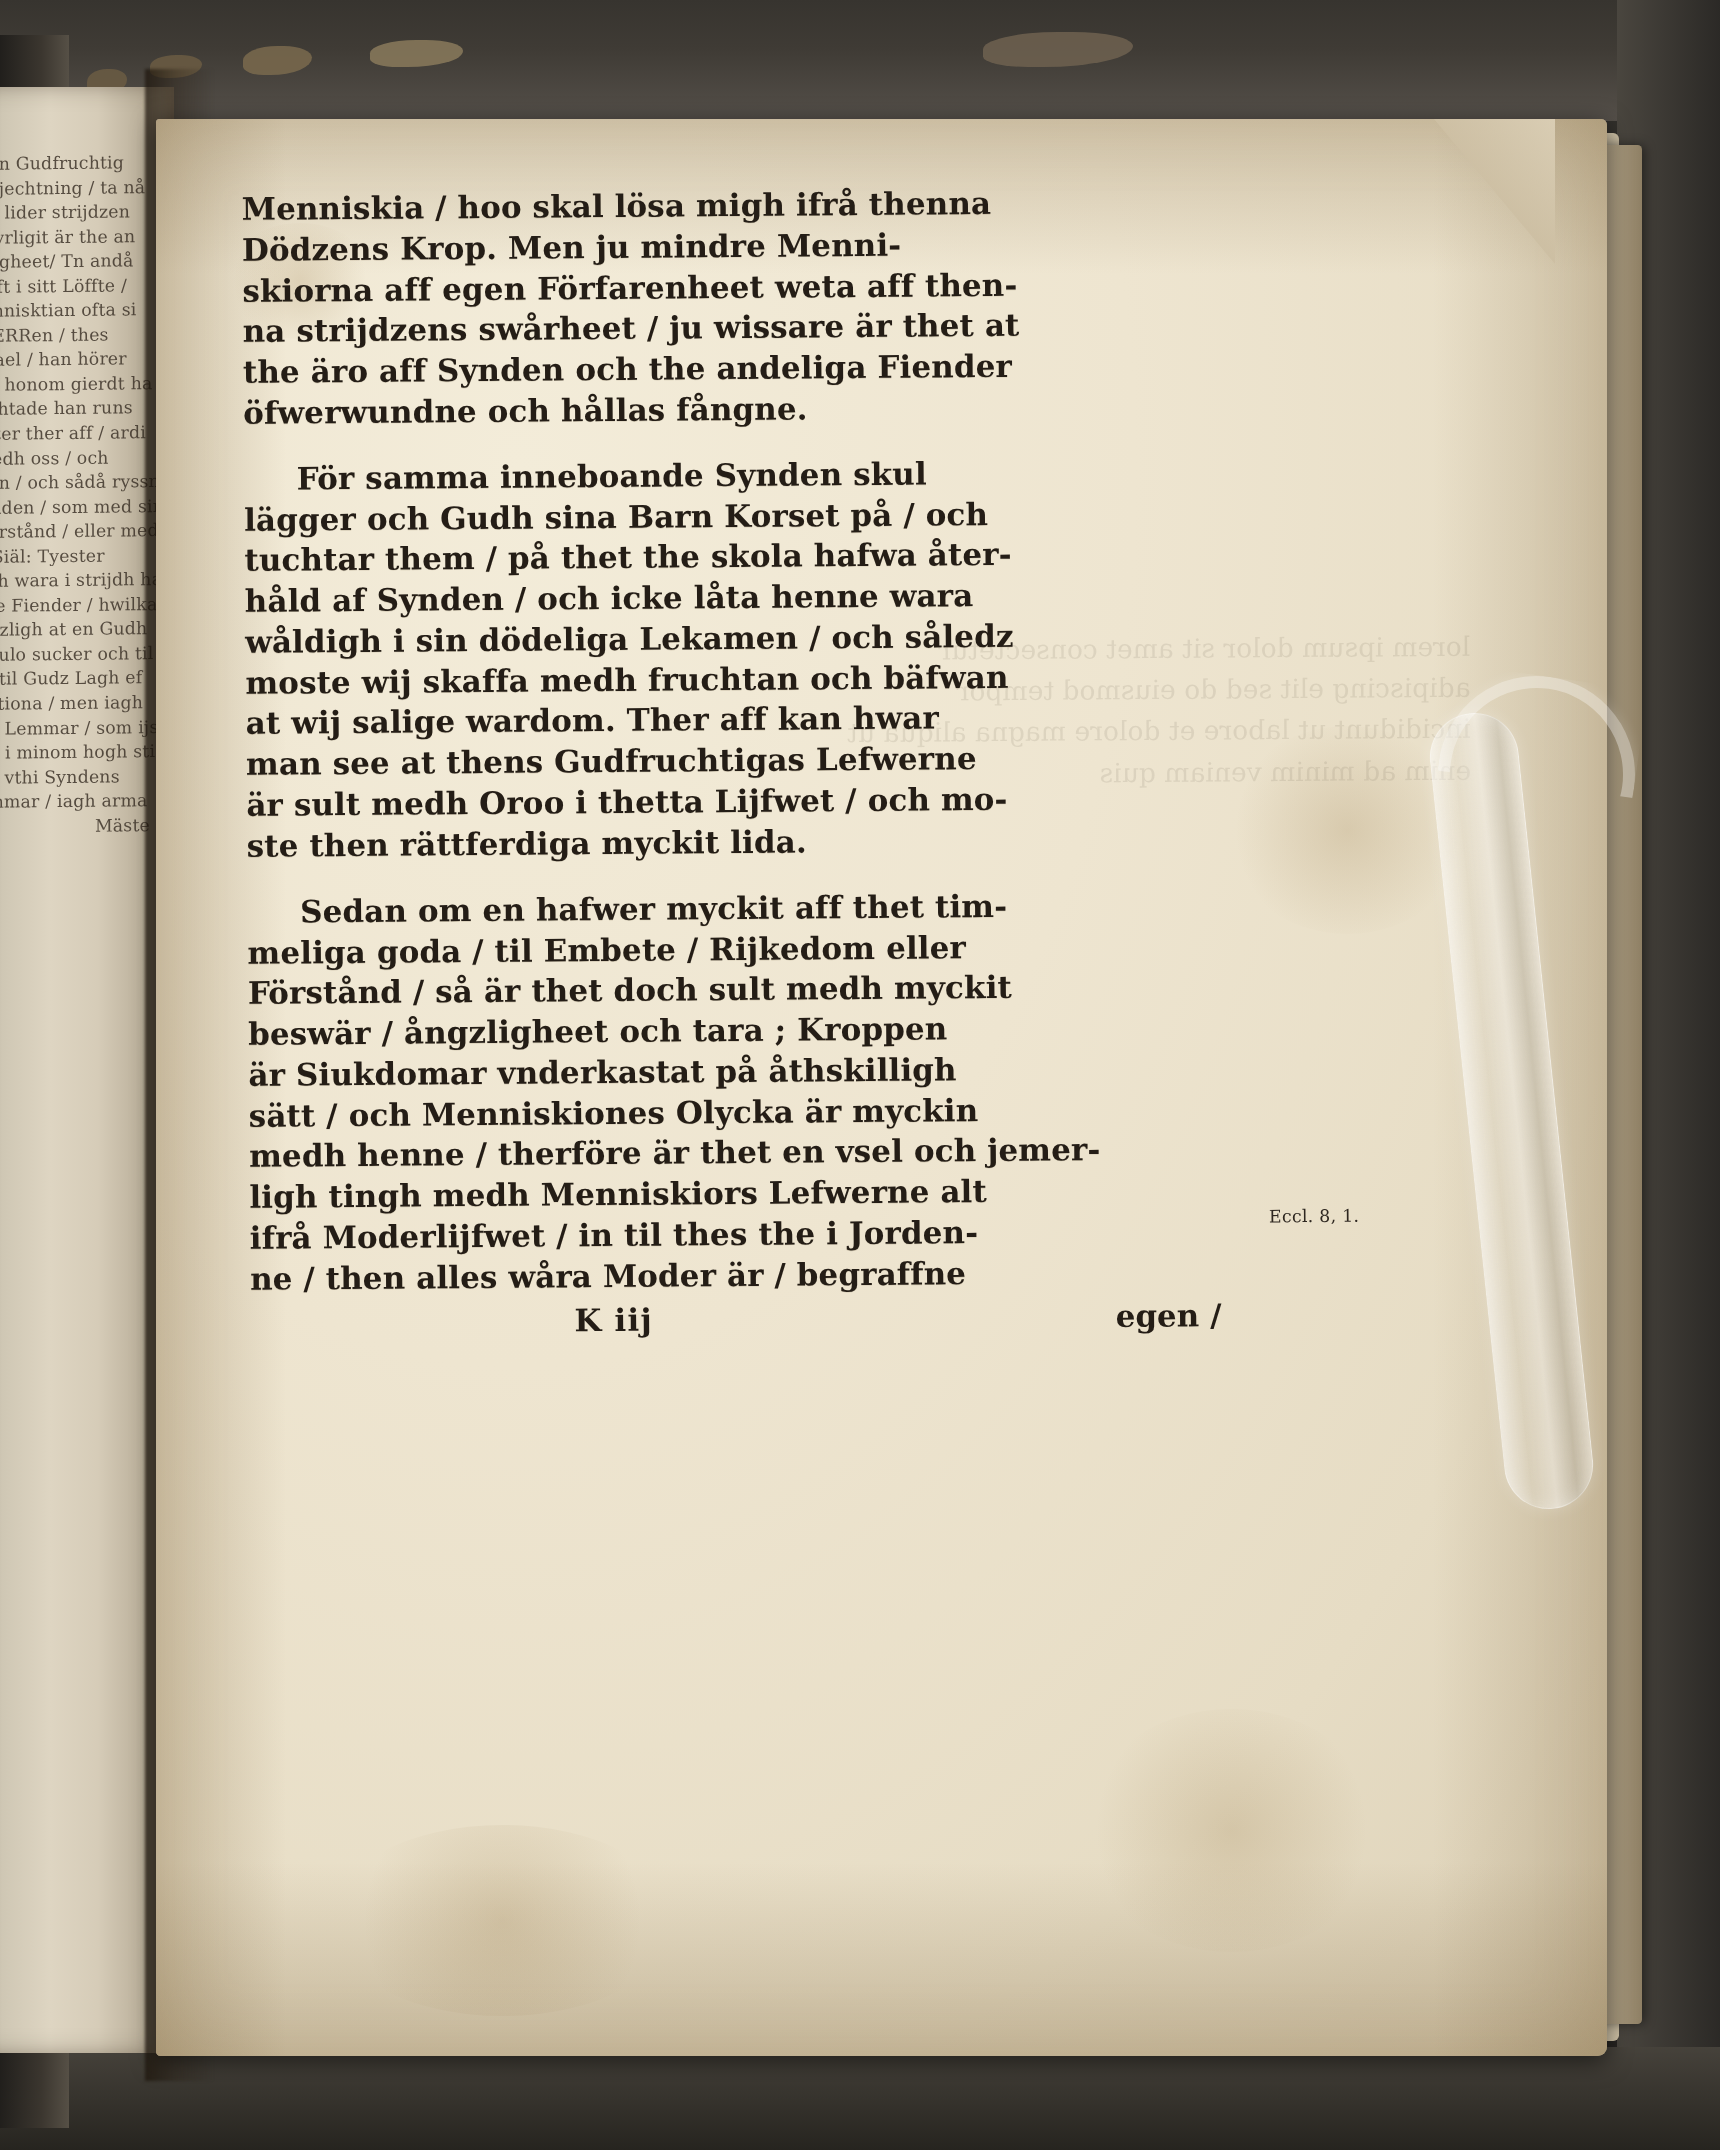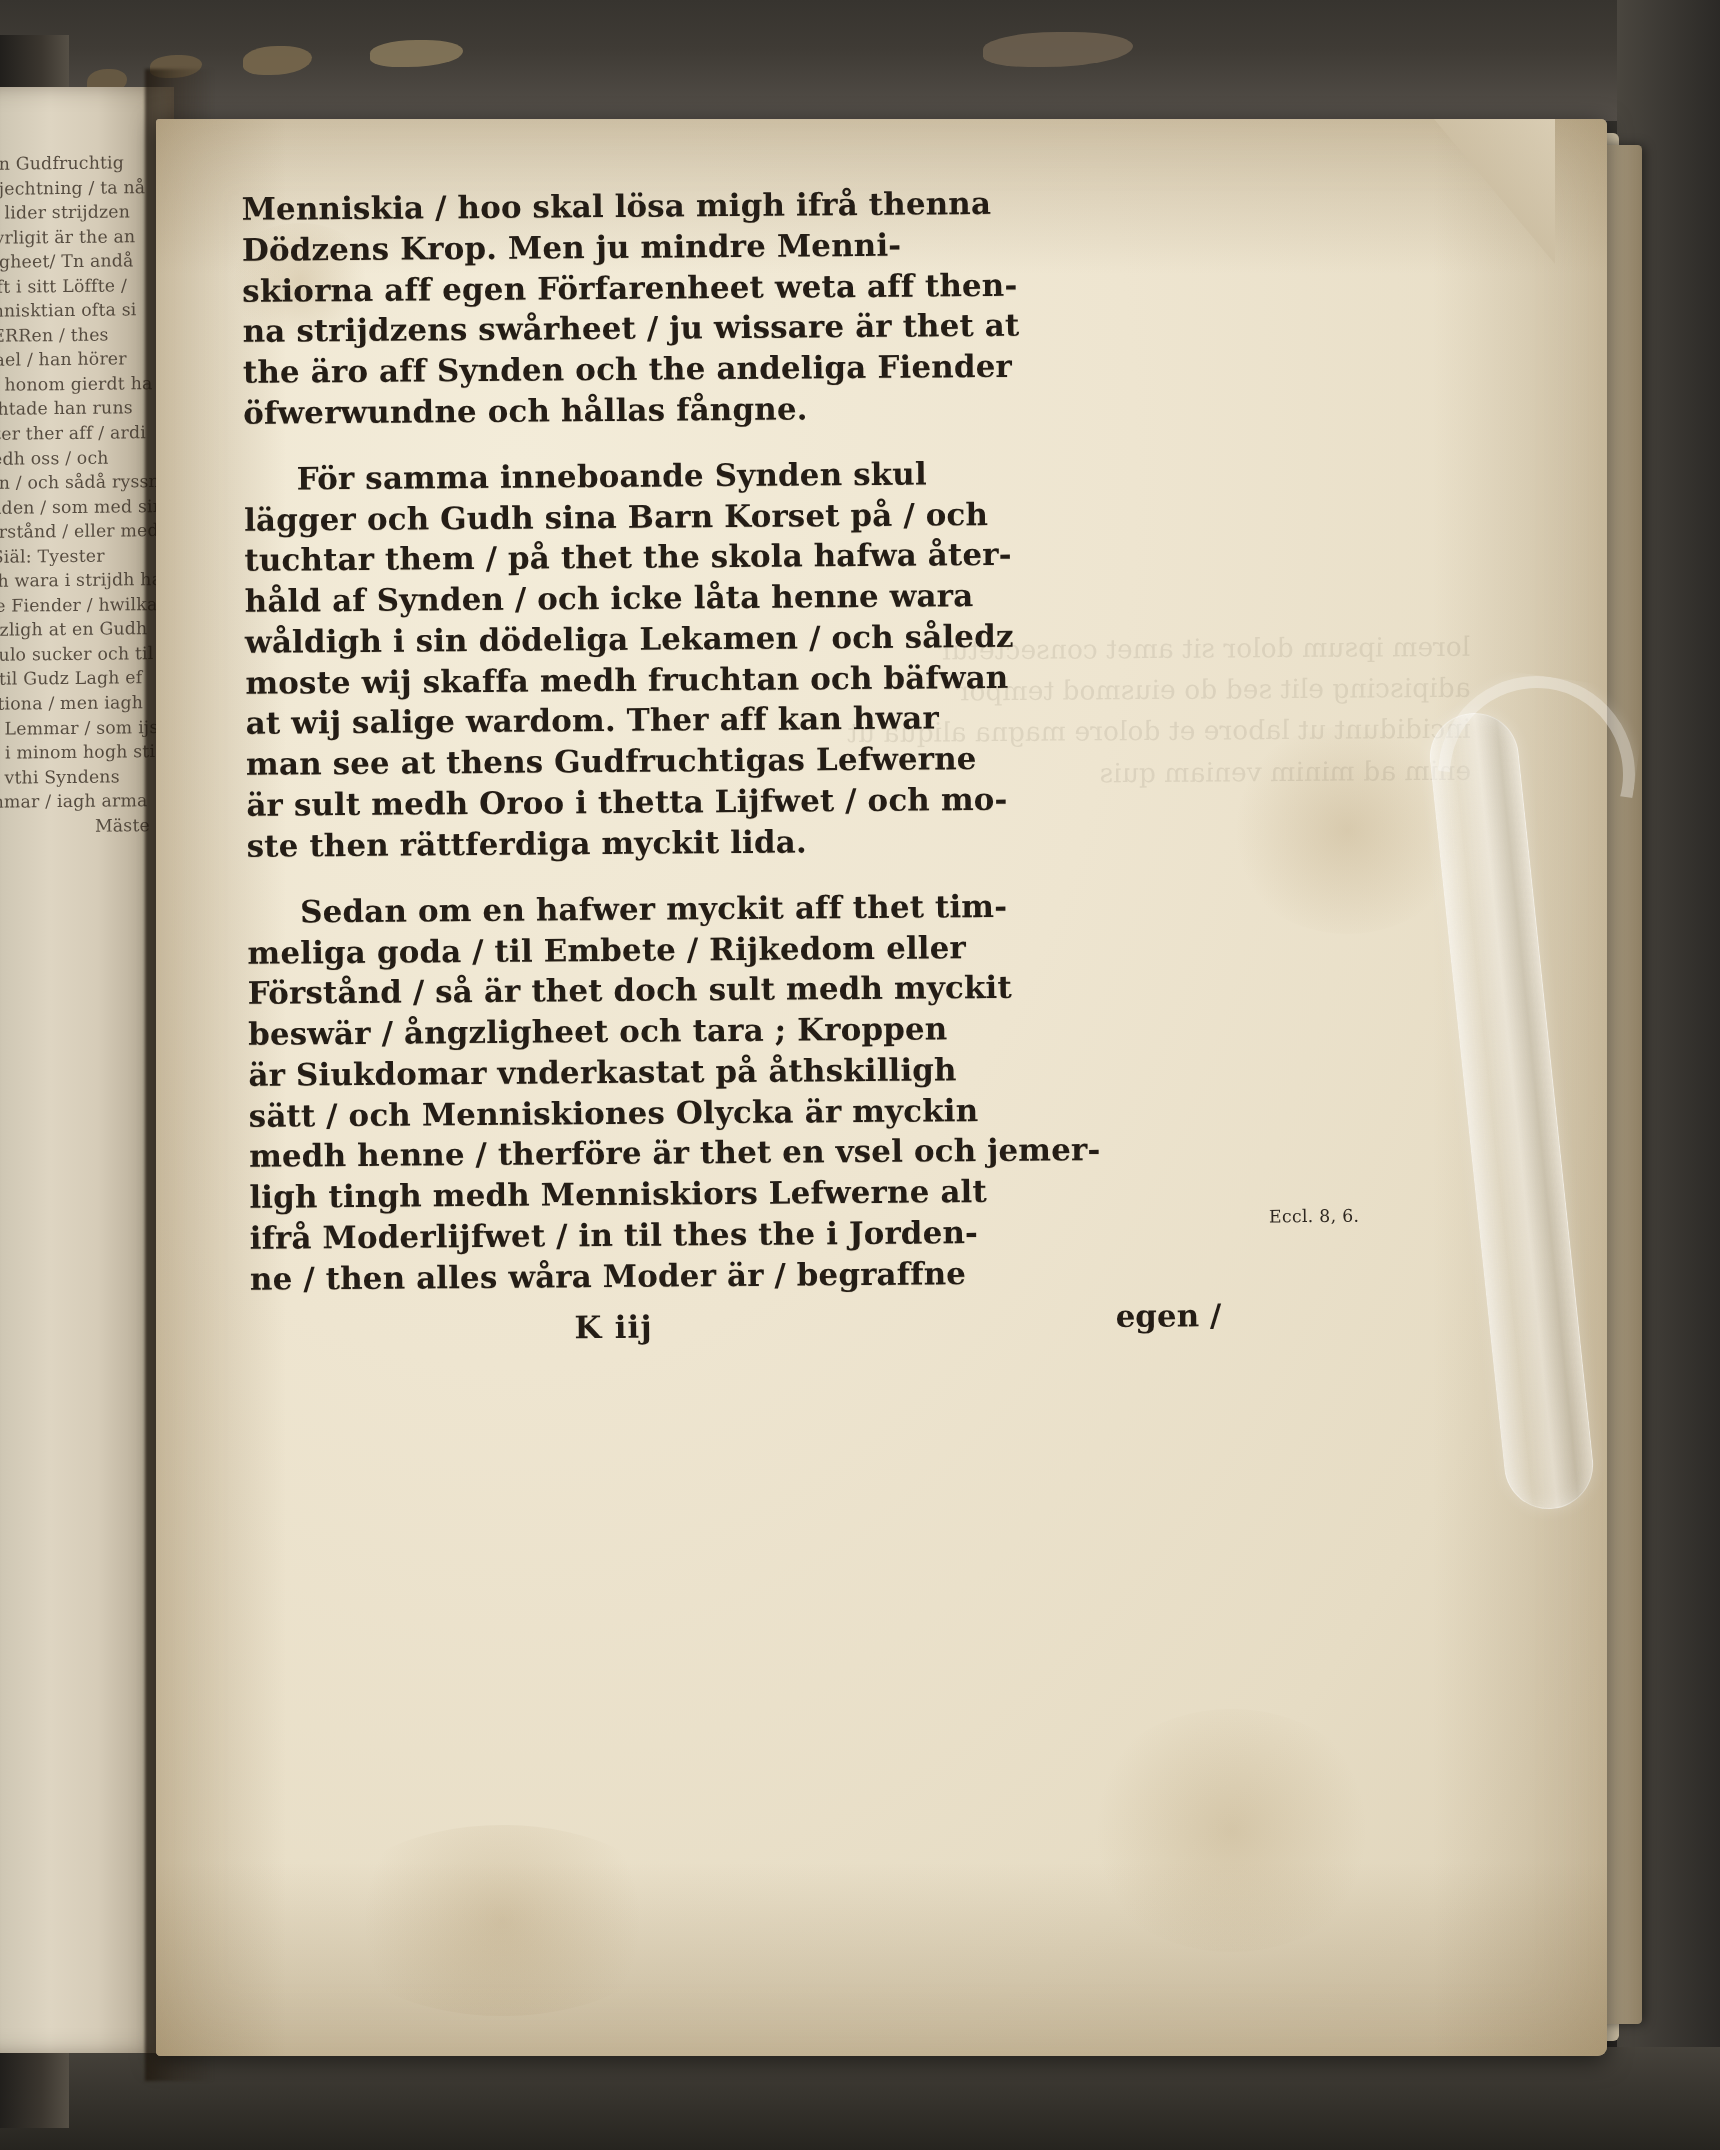--- a/index.html
+++ b/index.html
@@ -176,21 +176,21 @@
   .footline {
     margin-top: 5.8px;
     display: flex;
     justify-content: space-between;
     padding-left: 324px;
     color: #241d16;
     font-family: "DejaVu Serif", serif;
     font-weight: 700;
     font-size: 31px;
   }
-  .footline .sig { letter-spacing: 1.2px; margin-top: 7px; }
+  .footline .sig { letter-spacing: 1.2px; }
 
   
   #glass {
     position: absolute;
     right: 40px;
     top: 711px;
     width: 249px;
     height: 821px;
     pointer-events: none;
   }
@@ -360,21 +360,21 @@
         <div class="line">ifrå Moderlijfwet /  in til thes the i Jorden-</div>
         <div class="line">ne / then alles wåra Moder är /   begraffne</div>
       </div>
 
       <div class="footline">
         <span class="sig">K iij</span>
         <span class="cw">egen /</span>
       </div>
     </div>
 
-    <div class="margin-note">Eccl. 8, 6.</div>
+    <div class="margin-note">Eccl. 8, 1.</div>
   </div>
 
   <div id="glass">
     <div class="hook"></div>
     <div class="rod"></div>
   </div>
 
 </div>
 
 

